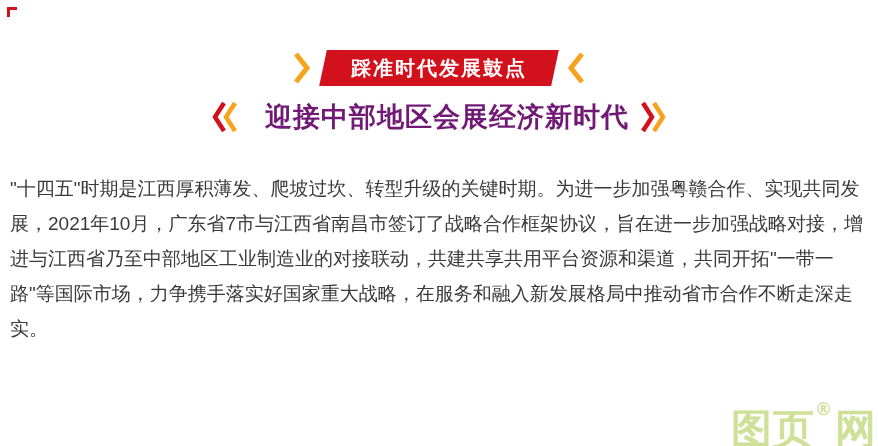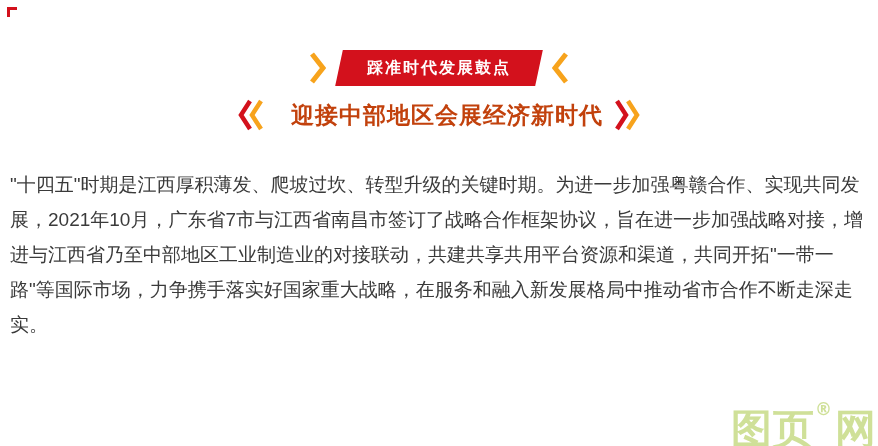--- a/index.html
+++ b/index.html
@@ -24,32 +24,32 @@
     display:flex; align-items:center; justify-content:center; gap:13px;
     height:36px;
   }
   .ribbon { position:relative; display:inline-block; padding:6px 28px; }
   .ribbon::before {
     content:""; position:absolute; inset:0;
     background:#d3111c; transform:skewX(-12deg);
   }
   .ribbon .ribbon-text {
     position:relative; color:#ffffff; font-weight:bold;
-    font-size:16px; letter-spacing:2px; line-height:24px;
+    font-size:20px; letter-spacing:2px; line-height:24px;
     white-space:nowrap;
     text-align:center;
   }
   .chev { display:block; }
 
   .subtitle-row {
     margin-top:13px;
     display:flex; align-items:center; justify-content:center; gap:11px;
   }
   .subtitle-text {
-    color:#c2410c; font-weight:bold; font-size:23px; letter-spacing:1px;
+    color:#701a75; font-weight:bold; font-size:27px; letter-spacing:1px;
     white-space:nowrap;
     margin-left:16px;
   }
   .guillemet { display:flex; align-items:center; }
 
   .body-text {
     margin-top:36px;
     padding:0 10px;
     font-size:19px; line-height:35px; color:#3a3a3a;
     text-align:left;

